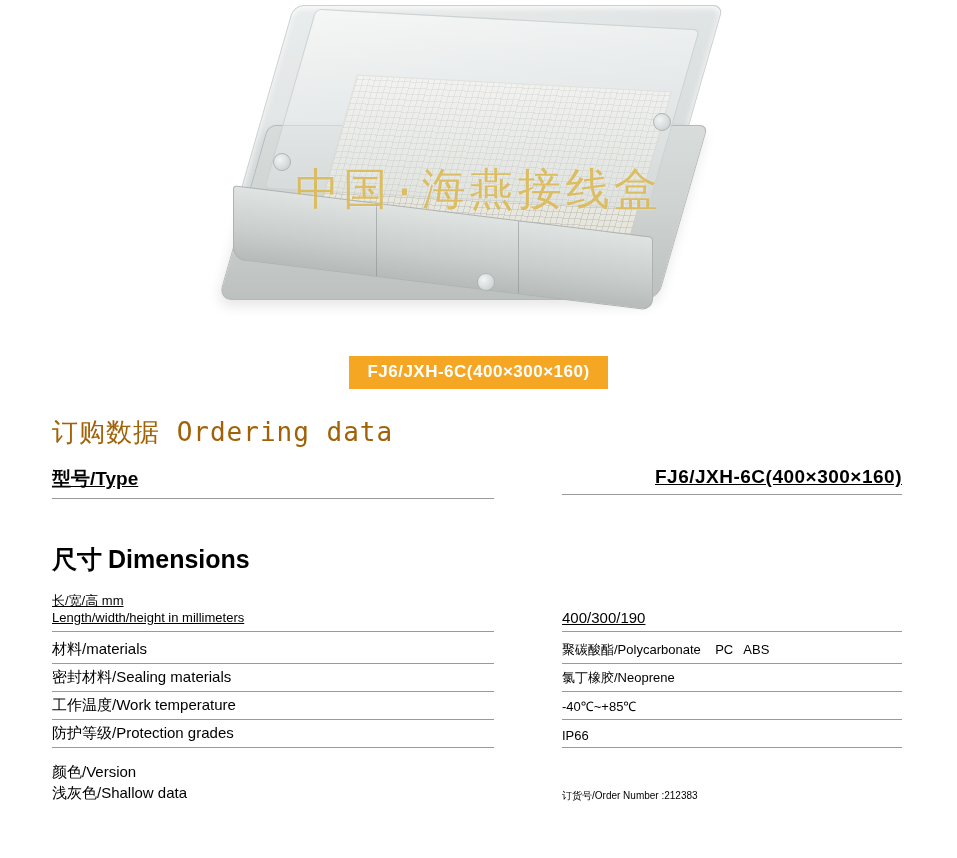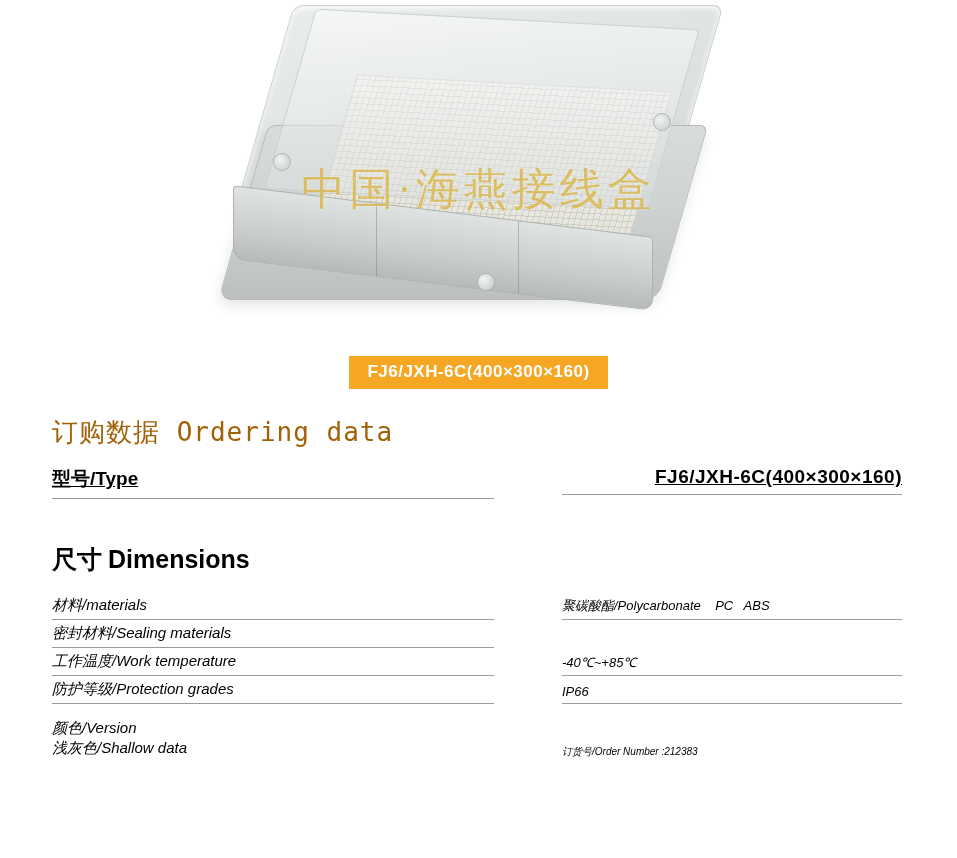--- a/index.html
+++ b/index.html
@@ -126,21 +126,21 @@
 
   .watermark {
     position: absolute;
     left: 0;
     top: 160px;
     width: 957px;
     text-align: center;
     font-size: 44px;
     letter-spacing: 4px;
     color: rgba(214, 176, 60, 0.78);
-    font-family: Liberation Serif, serif;
+    font-family: Liberation Mono, monospace;
     text-shadow: 0 0 2px rgba(255,255,255,0.5);
     pointer-events: none;
     white-space: nowrap;
   }
 
   
   .caption-wrap {
     width: 957px;
     text-align: center;
     margin-top: 6px;
@@ -209,21 +209,21 @@
   }
   .dim-value {
     font-size: 15px;
     padding-bottom: 5px;
     border-bottom: 1px solid #9a9a9a;
     min-height: 40px;
     display: flex;
     align-items: flex-end;
   }
 
-  .tech-rows { margin-top: 16px; font-style: italic; }
+  .tech-rows { margin-top: 4px; }
   .tech-row {
     display: flex;
     align-items: flex-end;
   }
   .tech-row .t-label {
     width: 442px;
     margin-right: 68px;
     font-size: 15px;
     padding: 4px 0 4px 0;
     border-bottom: 1px solid #9a9a9a;
@@ -280,29 +280,37 @@
 
   <div class="row type-row">
     <div class="col-left label">型号/Type</div>
     <div class="col-right value">FJ6/JXH-6C(400×300×160)</div>
   </div>
 
   <div class="section-head">
     <span>尺寸</span><span class="en">Dimensions</span>
   </div>
 
+  <div class="row">
+    <div class="col-left dim-label">
+      <div>长/宽/高 mm</div>
+      <div>Length/width/height in millimeters</div>
+    </div>
+    <div class="col-right dim-value">400/300/190</div>
+  </div>
 
 
   <div class="tech-rows">
     <div class="tech-row">
       <div class="t-label">材料/materials</div>
       <div class="t-value">聚碳酸酯/Polycarbonate    PC   ABS</div>
     </div>
     <div class="tech-row">
       <div class="t-label">密封材料/Sealing materials</div>
+      <div class="t-value">氯丁橡胶/Neoprene</div>
     </div>
     <div class="tech-row">
       <div class="t-label">工作温度/Work temperature</div>
       <div class="t-value">-40℃~+85℃</div>
     </div>
     <div class="tech-row">
       <div class="t-label">防护等级/Protection grades</div>
       <div class="t-value">IP66</div>
     </div>
 

